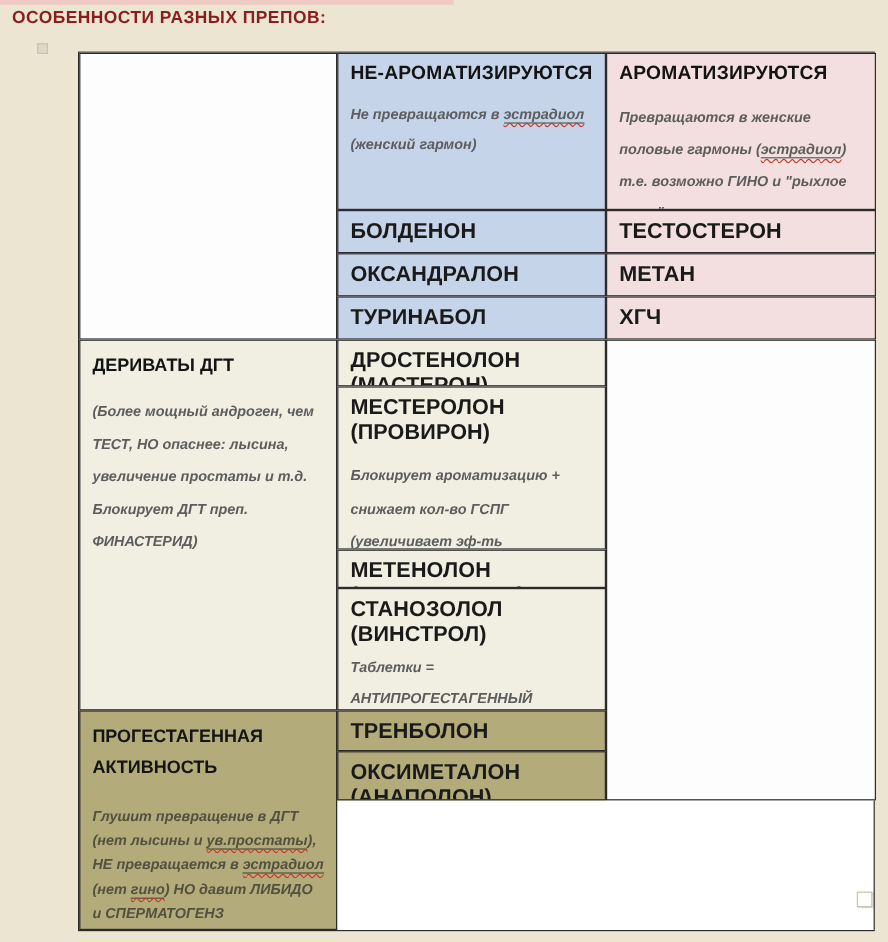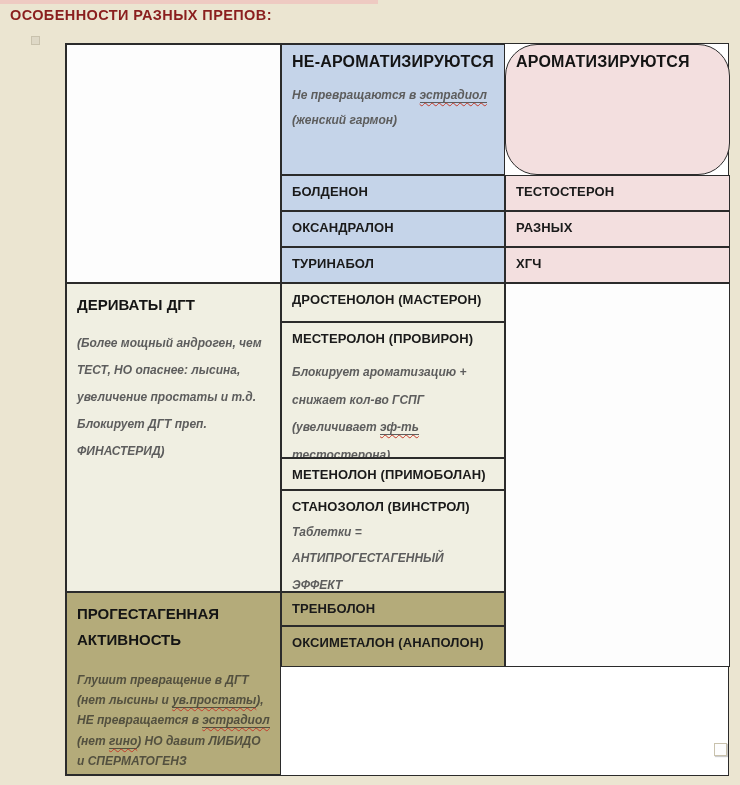--- a/index.html
+++ b/index.html
@@ -30,21 +30,21 @@
   }
   .cell{border:1px solid #2b2b2b;box-sizing:border-box;padding:6px 10px;overflow:hidden;}
   .c-white{background:#fdfdfd;}
   .c-blue{background:#c5d4e9;}
   .c-pink{background:#f3dfdf;}
   .c-cream{background:#f0efe2;}
   .c-olive{background:#b4ab7a;}
 
   .hdr{font-size:16px;font-weight:bold;color:#141414;letter-spacing:.2px;padding-top:2px;}
   .hdr-left{font-size:15px;font-weight:bold;color:#141414;white-space:pre-line;line-height:1.75;padding-top:2px;}
-  .item{font-size:13px;font-weight:bold;color:#1a1a1a;letter-spacing:.1px;}
+  .item{font-size:18px;font-weight:bold;color:#1a1a1a;letter-spacing:.1px;}
   .note{
     font-style:italic;font-size:12px;color:#5d5d5d;
     white-space:pre-line;line-height:2.1;margin-top:12px;font-weight:bold;
   }
   .note-olive{color:#53503f;line-height:1.7;margin-top:16px;}
   .note-mest{line-height:2.3;}
   .note-stano{line-height:2.2;margin-top:4px;}
   .note-deriv{line-height:2.25;}
   .wavy{
     text-decoration:underline wavy #c43a2a;
@@ -70,36 +70,40 @@
 <div class="tbl">
 
   <div class="cell c-white" style="grid-column:1;grid-row:1/5;"></div>
 
   <div class="cell c-blue" style="grid-column:2;grid-row:1;">
     <div class="hdr">НЕ-АРОМАТИЗИРУЮТСЯ</div>
     <div class="note"><span>Не превращаются  в </span><span class="wavy">эстрадиол</span><span>
 (женский гармон)</span></div>
   </div>
 
-  <div class="cell c-pink" style="grid-column:3;grid-row:1;border-radius:32px;">
+  <div class="cell c-pink" style="grid-column:3;grid-row:1;">
     <div class="hdr">АРОМАТИЗИРУЮТСЯ</div>
+    <div class="note" style="margin-top:14px;line-height:2.2;"><span>Превращаются  в женские
+половые гармоны (</span><span class="wavy">эстрадиол</span><span>)
+т.е. возможно ГИНО и "рыхлое
+тела" по женскому типу</span></div>
   </div>
 
   <div class="cell c-blue" style="grid-column:2;grid-row:2;">
     <span class="item">БОЛДЕНОН</span>
   </div>
   <div class="cell c-pink" style="grid-column:3;grid-row:2;">
     <span class="item">ТЕСТОСТЕРОН</span>
   </div>
 
   <div class="cell c-blue" style="grid-column:2;grid-row:3;">
     <span class="item">ОКСАНДРАЛОН</span>
   </div>
   <div class="cell c-pink" style="grid-column:3;grid-row:3;">
-    <span class="item">РАЗНЫХ</span>
+    <span class="item">МЕТАН</span>
   </div>
 
   <div class="cell c-blue" style="grid-column:2;grid-row:4;">
     <span class="item">ТУРИНАБОЛ</span>
   </div>
   <div class="cell c-pink" style="grid-column:3;grid-row:4;">
     <span class="item">ХГЧ</span>
   </div>
 
   <div class="cell c-cream" style="grid-column:1;grid-row:5/9;">

